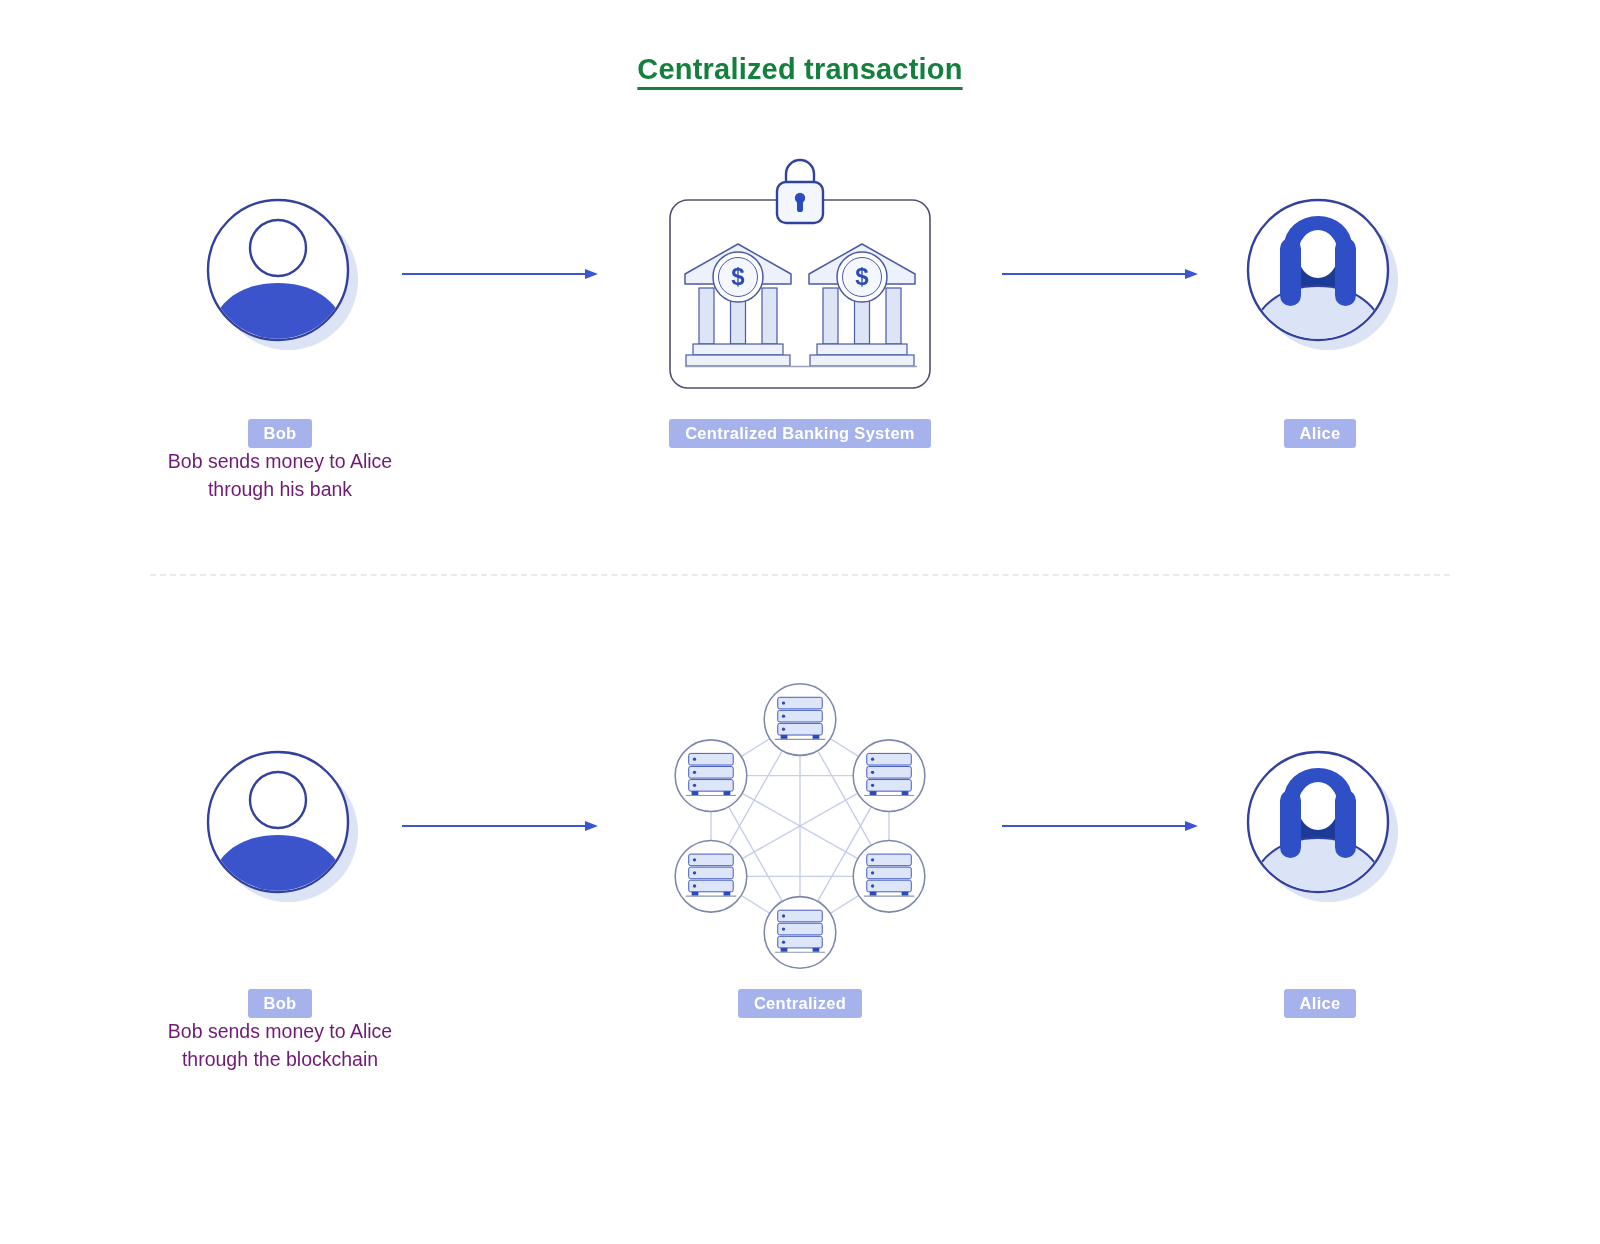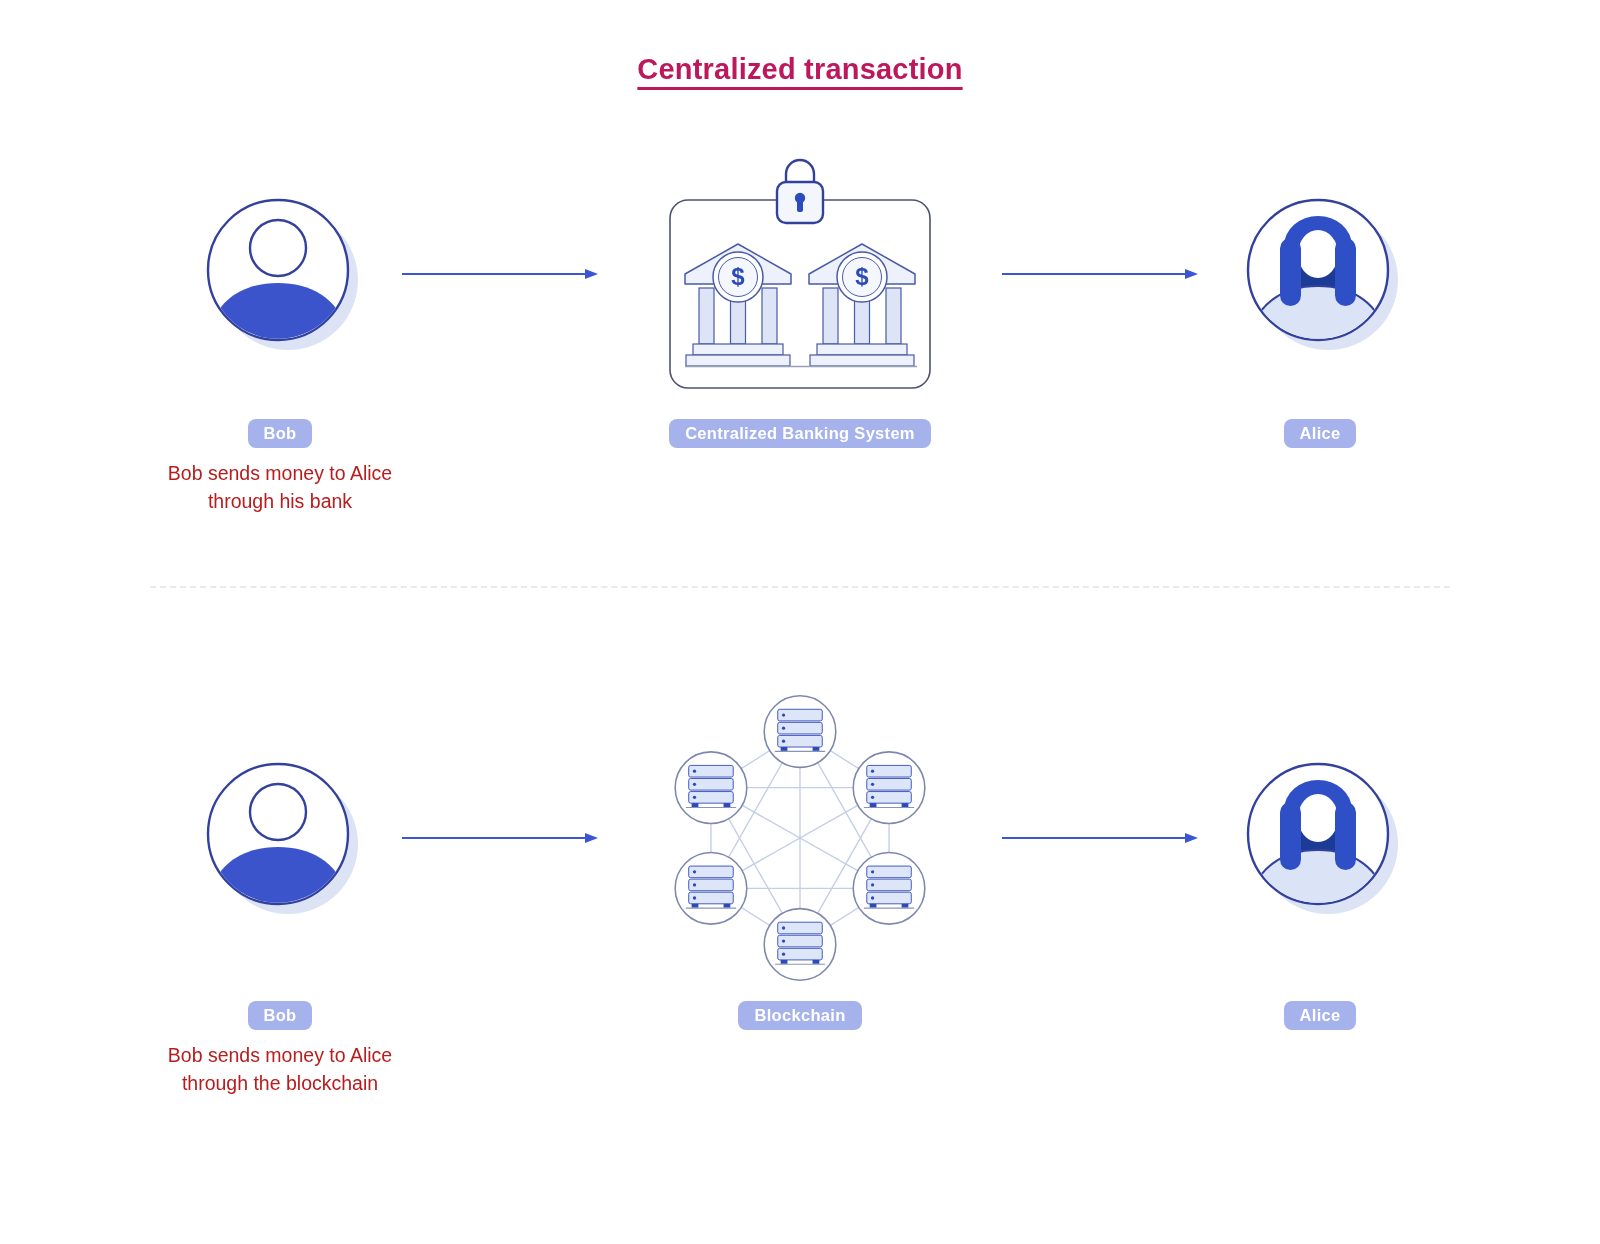--- a/index.html
+++ b/index.html
@@ -15,21 +15,21 @@
     overflow: hidden;
     position: relative;
   }
   .panel-1 { padding-top: 52px; }
   .panel-2 { padding-top: 64px; }
   .title {
     text-align: center;
     font-size: 29px;
     font-weight: 700;
     line-height: 1.2;
-    color: #be185d;
+    color: #15803d;
     text-decoration: underline;
     text-underline-offset: 8px;
     text-decoration-thickness: 2.5px;
     letter-spacing: 0.2px;
   }
   .flow-row {
     display: flex;
     align-items: flex-start;
     padding: 0 110px;
     margin-top: 52px;
@@ -62,31 +62,30 @@
   }
   .pill {
     margin-top: 10px;
     display: inline-block;
     background: #a5b2ec;
     color: #ffffff;
     font-weight: 700;
     font-size: 16.5px;
     line-height: 1;
     padding: 6px 16px 7px;
-    border-radius: 8px;
+    border-radius: 3px;
     letter-spacing: 0.3px;
     text-align: center;
   }
   .caption {
-    margin-top: 12px;
     font-size: 19.5px;
     line-height: 1.42;
     text-align: center;
     white-space: pre-line;
-    color: #b91c1c;
+    color: #701a75;
   }
   .divider {
     border-top: 2px dashed #eaeaea;
     margin: 70px 150px 0;
   }
 </style>
 </head>
 <body>
 
 <div class="page">
@@ -273,21 +272,21 @@
               <line x1="232" y1="207" x2="140" y2="265"></line>
             </g>
             <use href="#srv-node" transform="translate(140,45)"></use>
             <use href="#srv-node" transform="translate(48,103)"></use>
             <use href="#srv-node" transform="translate(232,103)"></use>
             <use href="#srv-node" transform="translate(48,207)"></use>
             <use href="#srv-node" transform="translate(232,207)"></use>
             <use href="#srv-node" transform="translate(140,265)"></use>
           </svg>
         </div>
-        <span class="pill">Blockchain</span>
+        <span class="pill">Centralized</span>
       </div>
 
       <div class="col arrow-col">
         <div class="gfx">
           <div class="arrow">
             <span class="arrow-line"></span>
               <span class="arrow-head"></span>
           </div>
         </div>
       </div>

